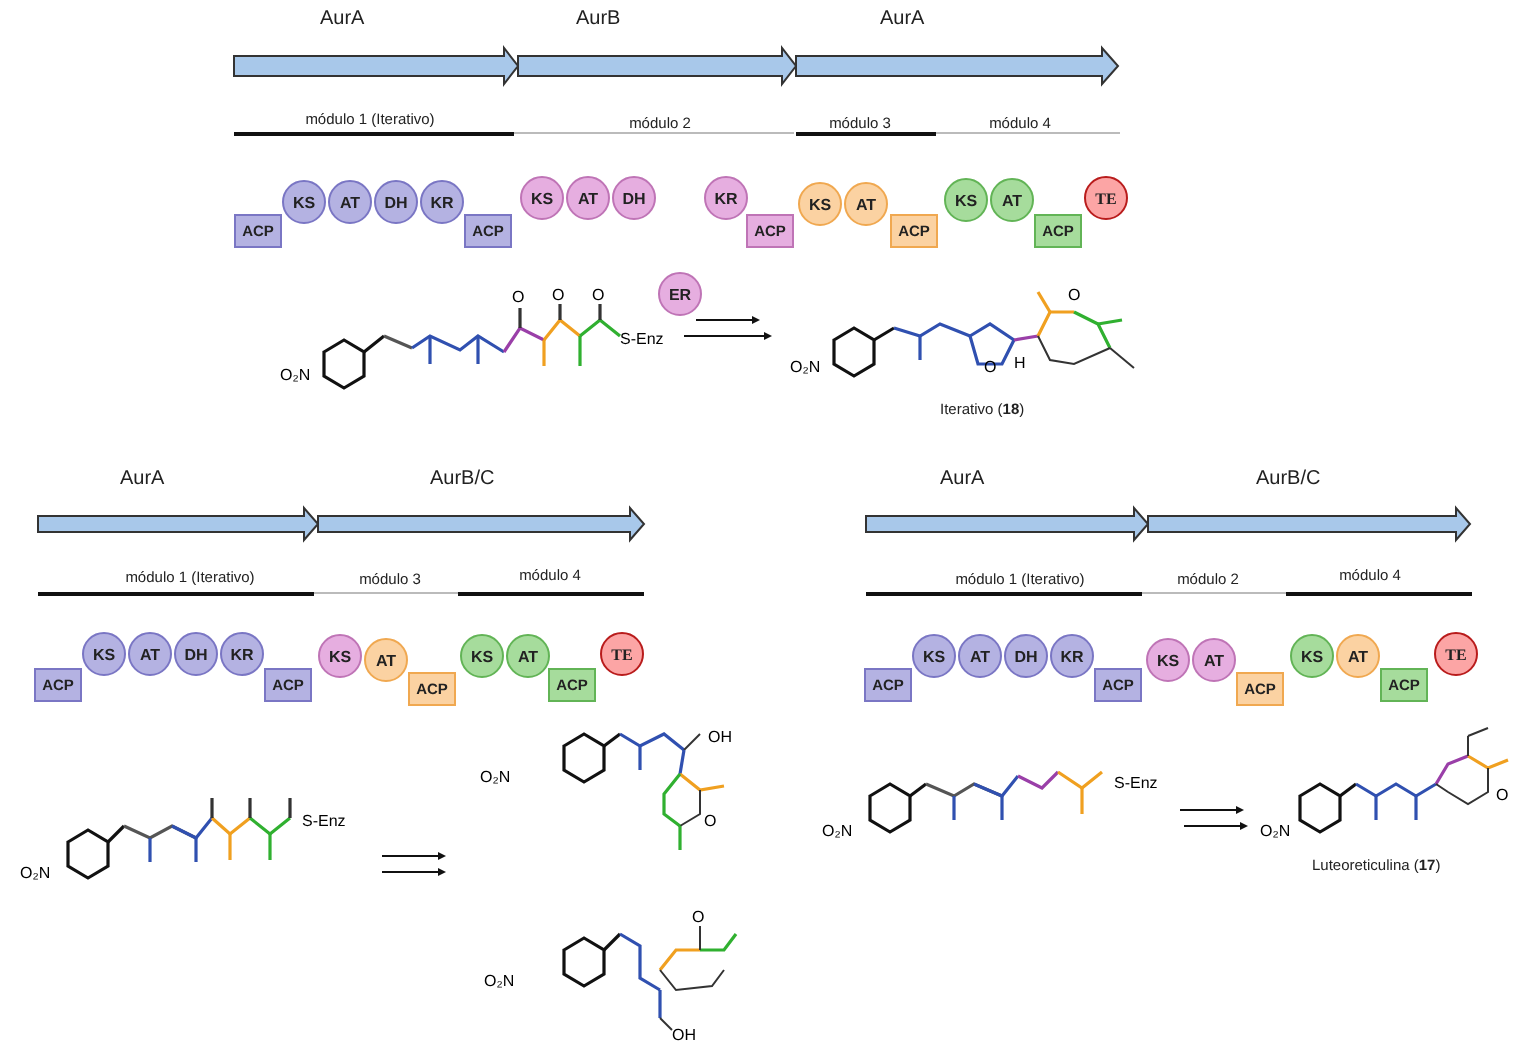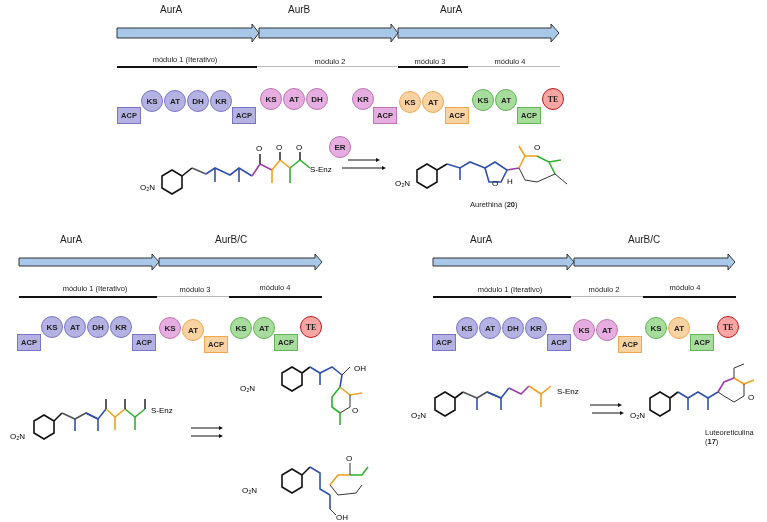--- a/index.html
+++ b/index.html
@@ -108,21 +108,21 @@
       <polyline points="142,16 154,22 160,34" stroke="#30b030"></polyline>
       <line x1="154" y1="22" x2="166" y2="20" stroke="#30b030"></line>
       <polyline points="124,28 130,40 142,42 160,34" stroke="#333" stroke-width="1"></polyline>
       <line x1="160" y1="34" x2="172" y2="44" stroke="#333" stroke-width="1"></line>
     </g>
     <text x="0" y="46" font-size="8">O₂N</text>
     <text x="97" y="46" font-size="8">O</text>
     <text x="112" y="44" font-size="8">H</text>
     <text x="139" y="10" font-size="8">O</text>
   </svg>
-  <div class="abs cap" style="left:470px;top:200px;"><span>Aurethina</span> (<b>20</b>)</div>
+  <div class="abs cap" style="left:470px;top:200px;"><span>Iterativo</span> (<b>18</b>)</div>
 </div>
 
 <div>
   <div class="abs gene-label" style="left:60px;top:234px;width:60px;">AurA</div>
   <div class="abs gene-label" style="left:215px;top:234px;width:70px;">AurB/C</div>
   <svg class="abs" style="left:0;top:250px;" width="340" height="30">
     <g fill="#a8c8ea" stroke="#333" stroke-width="1">
       <polygon points="19,8 152,8 152,4 159,12 152,20 152,16 19,16"></polygon>
       <polygon points="159,8 315,8 315,4 322,12 315,20 315,16 159,16"></polygon>
     </g>
@@ -271,14 +271,14 @@
       <line x1="78" y1="38" x2="78" y2="50" stroke="#3050b0"></line>
       <polyline points="88,32 94,22 104,18" stroke="#9a3fa8"></polyline>
       <polyline points="104,18 114,24 124,20" stroke="#f0a020"></polyline>
       <polyline points="114,24 114,36 104,42 94,36 88,32" stroke="#333" stroke-width="1"></polyline>
       <line x1="104" y1="18" x2="104" y2="8" stroke="#333" stroke-width="1"></line>
       <line x1="104" y1="8" x2="114" y2="4" stroke="#333" stroke-width="1"></line>
     </g>
     <text x="0" y="58" font-size="8">O₂N</text>
     <text x="118" y="40" font-size="8">O</text>
   </svg>
-  <div class="abs cap" style="left:705px;top:428px;"><span>Luteoreticulina</span> (<b>17</b>)</div>
+  <div class="abs cap" style="left:656px;top:428px;"><span>Luteoreticulina</span> (<b>17</b>)</div>
 </div>
 
 </body></html>

